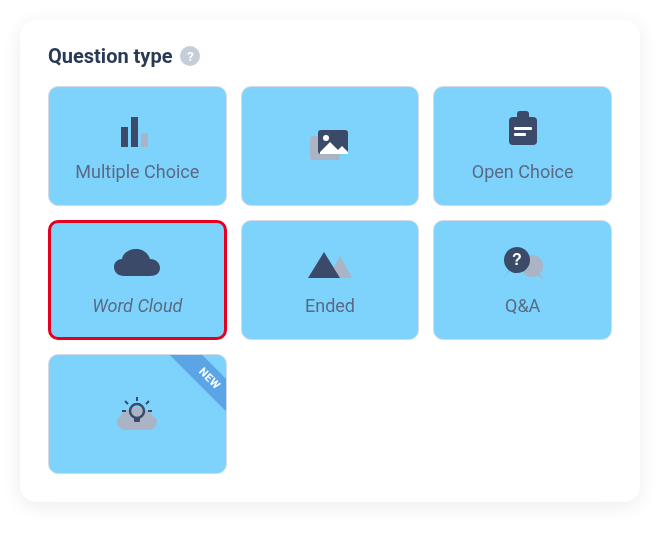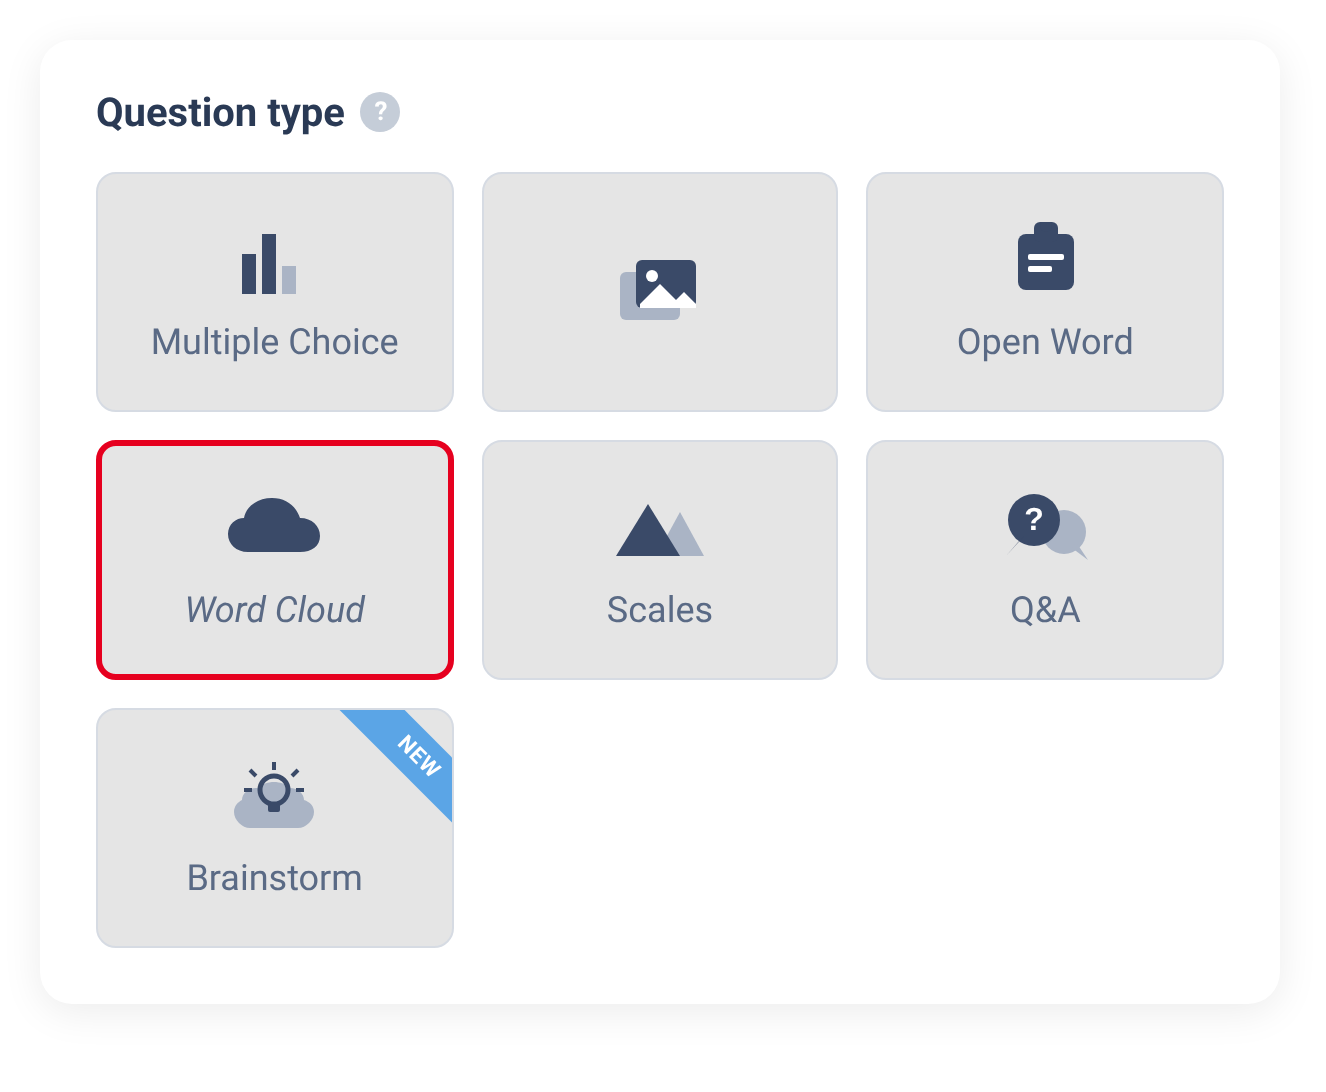--- a/index.html
+++ b/index.html
@@ -55,21 +55,21 @@
       border-radius: 10px;
       height: 120px;
       display: flex;
       flex-direction: column;
       align-items: center;
       justify-content: center;
       gap: 12px;
       cursor: pointer;
       position: relative;
       overflow: hidden;
-      background: #e5e5e5;
+      background: #7dd3fc;
     }
     .card.selected {
       border: 3px solid #e6001f;
       font-style: italic;
     }
     .card-label {
       font-size: 18px;
       color: #5a6a85;
       font-weight: 400;
     }
@@ -132,40 +132,40 @@
     <div class="card">
       <div class="icon-box">
         <svg width="36" height="38" viewBox="0 0 36 38">
           <rect class="ic-dark" x="4" y="6" width="28" height="28" rx="4"></rect>
           <rect class="ic-dark" x="12" y="0" width="12" height="10" rx="3"></rect>
           <circle class="ic-dark" cx="18" cy="2" r="3"></circle>
           <rect fill="#fff" x="9" y="16" width="18" height="3" rx="1"></rect>
           <rect fill="#fff" x="9" y="22" width="12" height="3" rx="1"></rect>
         </svg>
       </div>
-      <span class="card-label">Open Word</span>
+      <span class="card-label">Open Choice</span>
     </div>
 
     <div class="card selected">
       <div class="icon-box">
         <svg width="50" height="32" viewBox="0 0 50 32">
           <path class="ic-dark" d="M38 28 H12 C6 28 2 24 2 19 C2 14 6 11 10 11 C11 5 17 1 24 1 C31 1 36 5 38 11 C44 11 48 15 48 20 C48 25 44 28 38 28 Z"></path>
         </svg>
       </div>
       <span class="card-label">Word Cloud</span>
     </div>
 
     <div class="card">
       <div class="icon-box">
         <svg width="48" height="28" viewBox="0 0 48 28">
           <path class="ic-light" d="M22 28 L34 6 L46 28 Z"></path>
           <path class="ic-dark" d="M2 28 L18 2 L34 28 Z"></path>
         </svg>
       </div>
-      <span class="card-label">Scales</span>
+      <span class="card-label">Ended</span>
     </div>
 
     <div class="card">
       <div class="icon-box">
         <svg width="46" height="36" viewBox="0 0 46 36">
           <circle class="ic-light" cx="32" cy="20" r="11"></circle>
           <path class="ic-light" d="M36 28 L44 34 L38 25 Z"></path>
           <circle class="ic-dark" cx="17" cy="14" r="13"></circle>
           <path class="ic-dark" d="M10 24 L3 32 L12 22 Z"></path>
           <text x="17" y="19" text-anchor="middle" fill="#fff" font-size="16" font-weight="700" font-family="Arial">?</text>
@@ -181,17 +181,16 @@
           <path class="ic-light" d="M10 36 C6 36 2 32 2 28 C2 25 4 23 6 22 C6 19 9 16 13 16 C13 16 14 16 14 16 C16 14 19 13 22 13 C25 13 28 14 30 16 C34 16 37 19 37 22 C40 23 42 25 42 28 C42 32 38 36 34 36 Z"></path>
           <circle fill="none" stroke="#3a4a68" stroke-width="2.5" cx="22" cy="17" r="7"></circle>
           <rect class="ic-dark" x="19" y="23" width="6" height="5" rx="1"></rect>
           <line stroke="#3a4a68" stroke-width="2" x1="22" y1="3" x2="22" y2="7"></line>
           <line stroke="#3a4a68" stroke-width="2" x1="10" y1="7" x2="13" y2="10"></line>
           <line stroke="#3a4a68" stroke-width="2" x1="34" y1="7" x2="31" y2="10"></line>
           <line stroke="#3a4a68" stroke-width="2" x1="7" y1="17" x2="11" y2="17"></line>
           <line stroke="#3a4a68" stroke-width="2" x1="37" y1="17" x2="33" y2="17"></line>
         </svg>
       </div>
-      <span class="card-label">Brainstorm</span>
     </div>
 
   </div>
 </div>
 
 </body></html>

